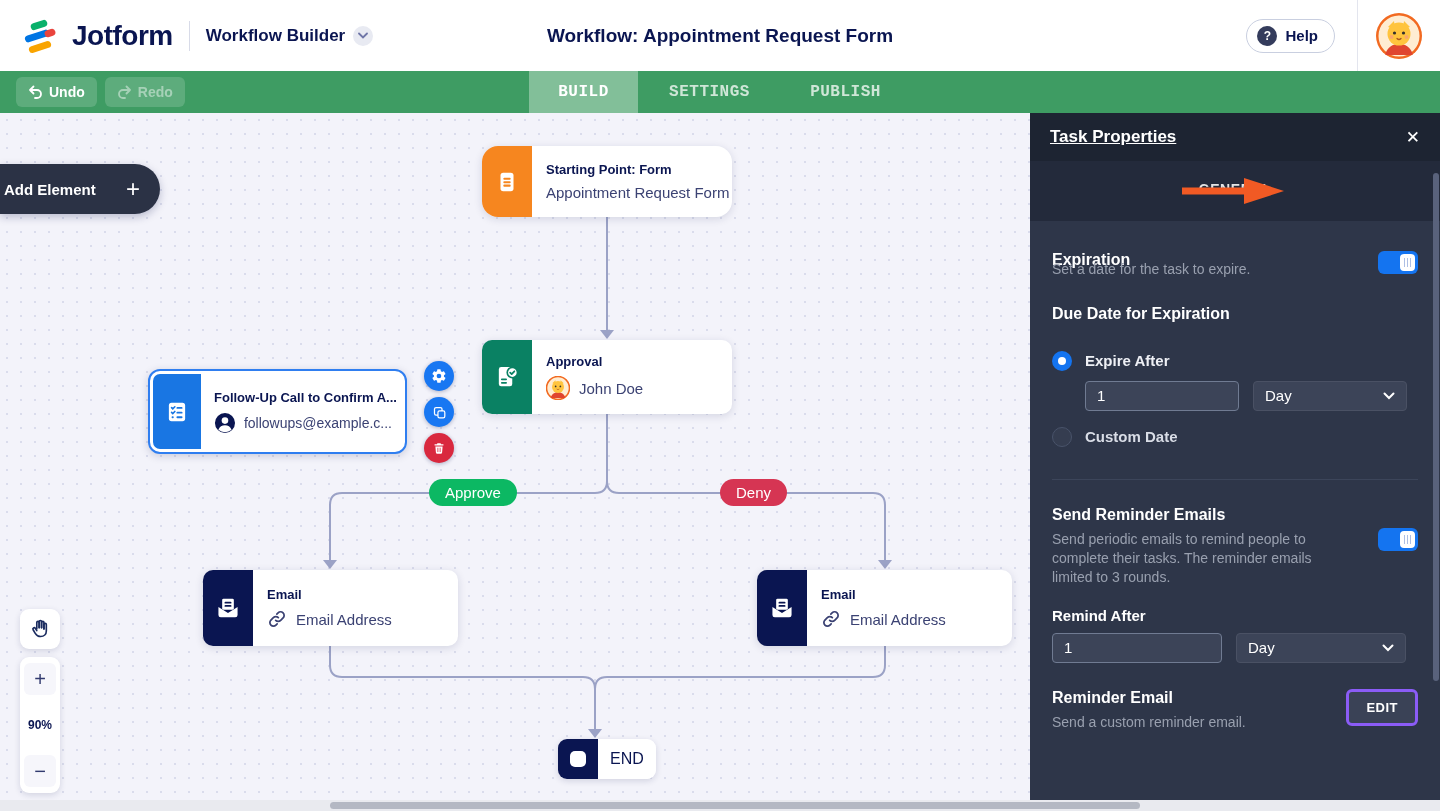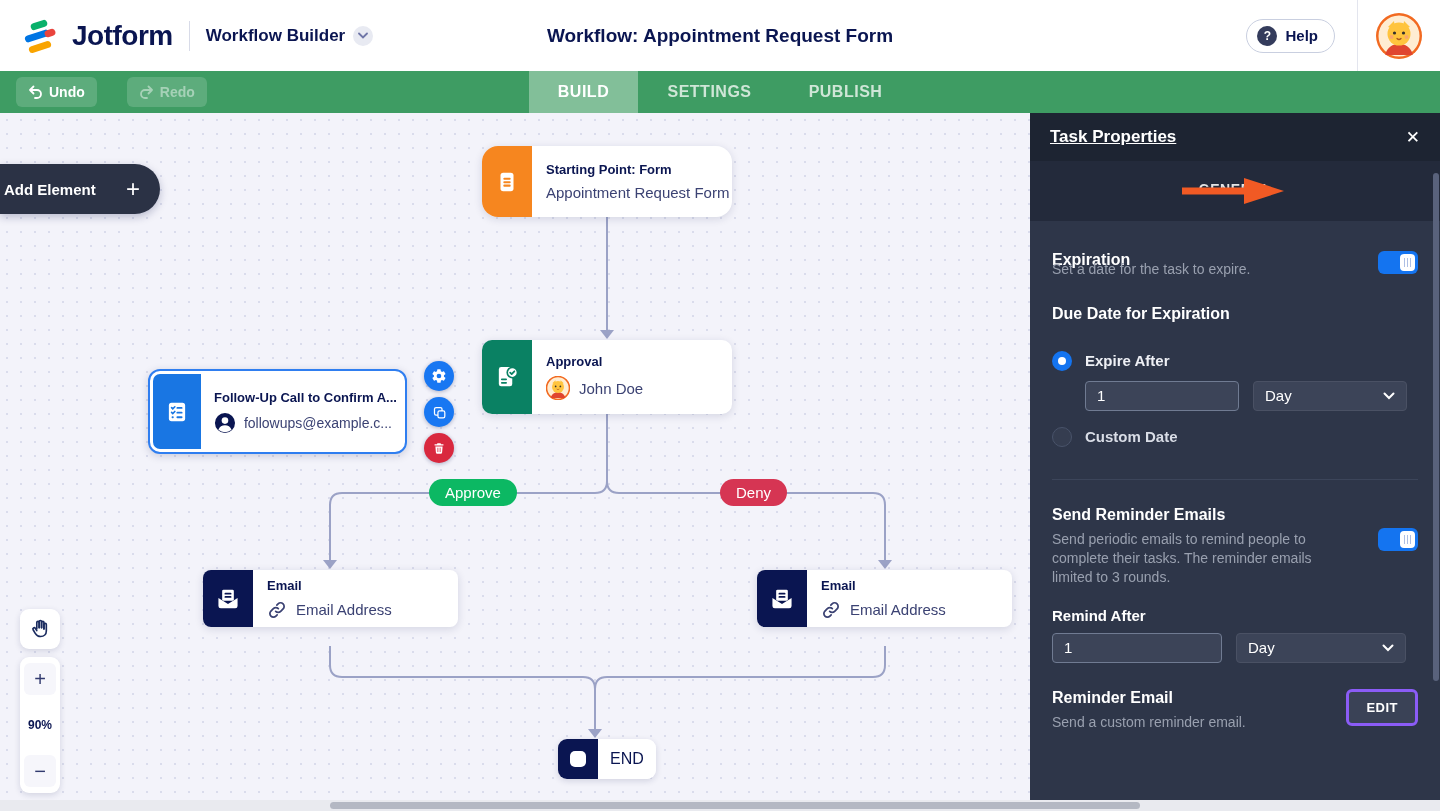--- a/index.html
+++ b/index.html
@@ -21,22 +21,22 @@
   .help-btn { display:flex; align-items:center; gap:8px; border:1px solid #c9cfe0; border-radius:18px; padding:6px 16px 6px 10px; background:#fff; cursor:pointer; }
   .help-q { width:20px; height:20px; border-radius:50%; background:#343c5c; color:#fff; font-size:12px; font-weight:700; display:flex; align-items:center; justify-content:center; }
   .help-label { font-size:15px; font-weight:700; color:#0a1551; }
   .hdr-vline { width:1px; height:71px; background:#e3e5ee; margin:0 18px 0 22px; }
   .avatar { width:46px; height:46px; border-radius:50%; margin-right:18px; overflow:hidden; }
 
   
   .toolbar { position:absolute; top:71px; left:0; width:1440px; height:42px; background:#3e9c63; }
   .undo-redo { position:absolute; left:16px; top:6px; display:flex; gap:8px; }
   .ur-btn { height:30px; border-radius:6px; background:rgba(255,255,255,0.16); display:flex; align-items:center; gap:6px; padding:0 12px; font-size:14px; font-weight:700; color:#fff; cursor:pointer; }
-  .ur-btn.disabled { color:rgba(255,255,255,0.45); cursor:default;margin-left:22px; }
-  .tb-tabs { position:absolute; left:529px; top:0; height:42px; display:flex; }
+  .ur-btn.disabled { color:rgba(255,255,255,0.45); cursor:default; }
+  .tb-tabs { position:absolute; left:529px; top:0; height:42px; display:flex;font-family:Liberation Mono, monospace; }
   .tb-tab { height:42px; display:flex; align-items:center; justify-content:center; font-size:16px; font-weight:700; letter-spacing:0.5px; color:#cfe6d7; cursor:pointer; }
   .tb-tab.active { background:#82bf99; color:#fff; }
 
   
   .canvas { position:absolute; top:113px; left:0; width:1030px; height:698px; background:#f3f3fa;
             background-image:radial-gradient(#dadcec 1.2px, transparent 1.3px); background-size:14px 14px; overflow:hidden; }
   .conn-svg { position:absolute; inset:0; pointer-events:none; }
 
   .add-element { position:absolute; left:0; top:51px; width:160px; height:50px; background:#2b3245; border-radius:0 26px 26px 0;
                  display:flex; align-items:center; color:#fff; padding-left:4px; cursor:pointer; box-shadow:0 3px 8px rgba(10,21,81,.25); }
@@ -46,21 +46,21 @@
   .node { position:absolute; display:flex; background:#fff; border-radius:10px; box-shadow:0 2px 8px rgba(20,26,80,.14); overflow:hidden; }
   .node .iconblock { display:flex; align-items:center; justify-content:center; flex:0 0 50px; }
   .node .body { flex:1; padding:12px 14px; display:flex; flex-direction:column; justify-content:center; gap:7px; white-space:nowrap; overflow:hidden; }
   .node .ntype { font-size:13px; font-weight:700; color:#0a1551; }
   .node .nsub { font-size:15px; color:#3b4273; display:flex; align-items:center; gap:9px; }
 
   .node-start { left:482px; top:33px; width:250px; height:71px;border-radius:16px; }
   .node-start .iconblock { background:#f6861f; }
   .node-approval { left:482px; top:227px; width:250px; height:74px; }
   .node-approval .iconblock { background:#0a8163; }
-  .node-email { width:255px; height:57px;border-radius:8px; }
+  .node-email { width:255px; height:76px; }
   .node-email .iconblock { background:#0a1551; }
   .node-email-left { left:203px; top:457px; }
   .node-email-right { left:757px; top:457px; }
 
   .fu-wrap { position:absolute; left:148px; top:256px; width:259px; height:85px; border:2.5px solid #2f7ef0; border-radius:12px; background:#fff; padding:3px; box-shadow:0 2px 8px rgba(20,26,80,.18); }
   .fu-inner { width:100%; height:100%; display:flex; border-radius:7px; overflow:hidden; }
   .fu-inner .iconblock { display:flex; align-items:center; justify-content:center; flex:0 0 48px; background:#1976e3; }
   .fu-inner .body { flex:1; padding:10px 10px 10px 13px; display:flex; flex-direction:column; justify-content:center; gap:7px; white-space:nowrap; overflow:hidden; }
   .fu-inner .ntype { font-size:13px; font-weight:700; color:#0a1551; }
   .fu-inner .nsub { font-size:14px; color:#3b4273; display:flex; align-items:center; gap:8px; }

